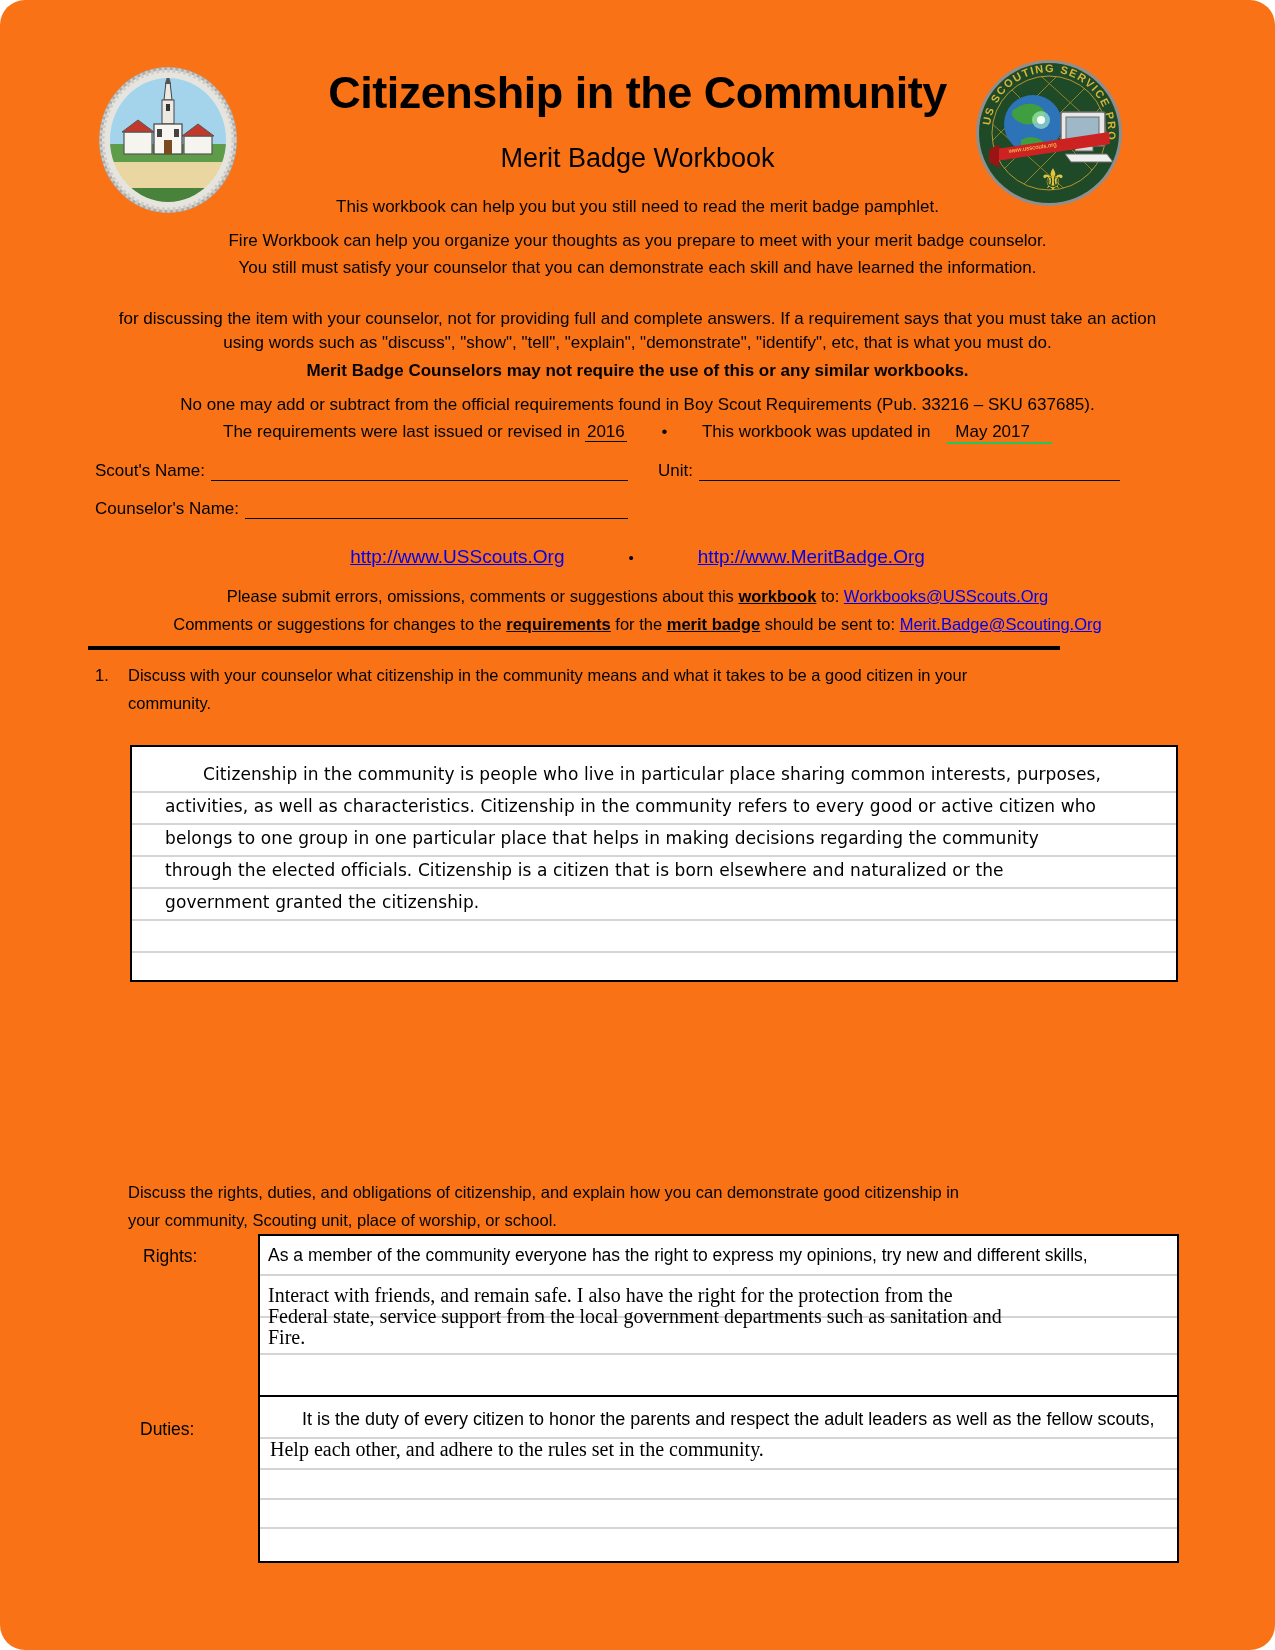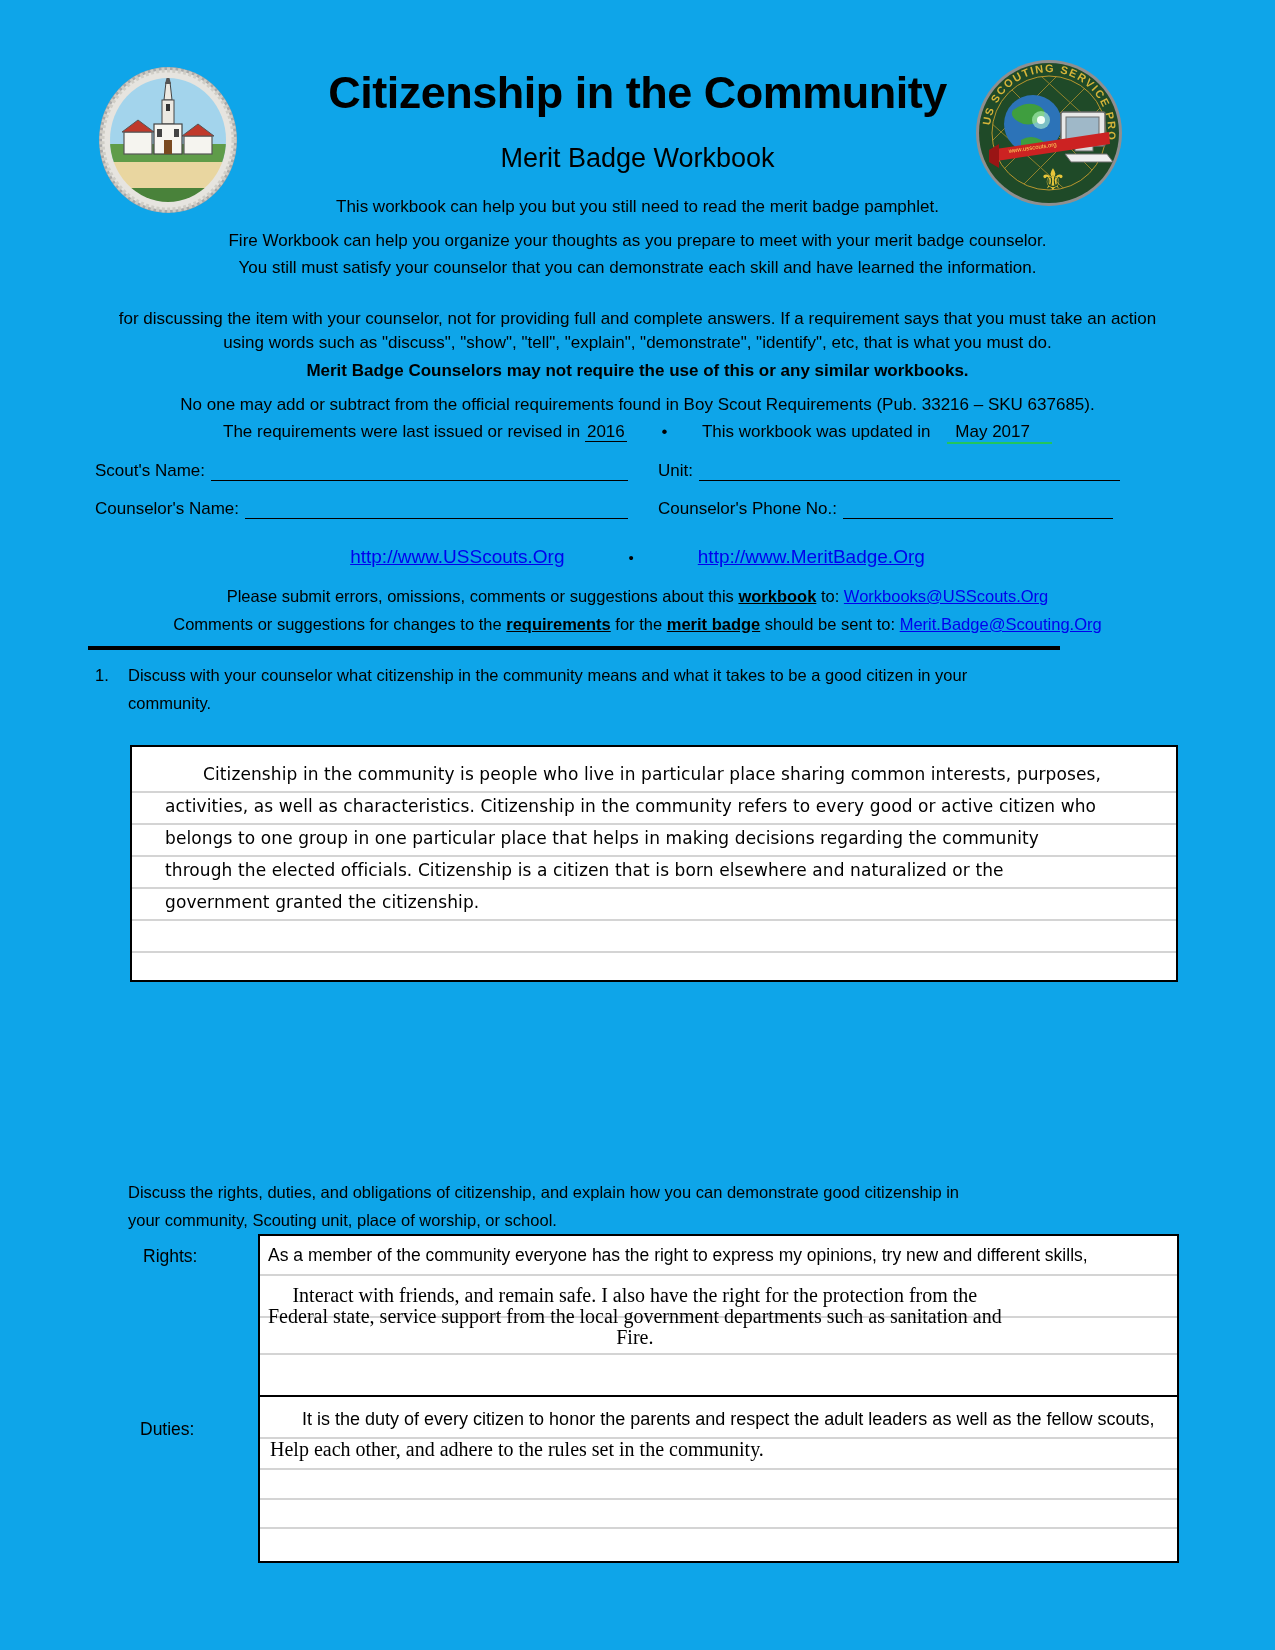--- a/index.html
+++ b/index.html
@@ -1,17 +1,17 @@
 <!DOCTYPE html>
 <html><head>
 <meta charset="utf-8">
 <style>
   html,body{margin:0;padding:0;background:#fff;}
-  .page{position:relative;width:1275px;height:1650px;background:#0ea5e9;
-        font-family:"Liberation Sans",sans-serif;color:#000;overflow:hidden;}
+  .page{position:relative;width:1275px;height:1650px;background:#f97316;
+        font-family:"Liberation Sans",sans-serif;color:#000;overflow:hidden;border-radius:25px;}
   .abs{position:absolute;}
   .center-col{left:30px;width:1215px;text-align:center;}
   .t17{font-size:17px;line-height:22px;}
   .t165{font-size:16.5px;line-height:22px;}
   .bold{font-weight:bold;}
   .title{font-size:45px;font-weight:bold;letter-spacing:-0.5px;line-height:50px;}
   .subtitle{font-size:27px;line-height:36px;}
   .link{color:#0000EE;text-decoration:underline;cursor:pointer;}
   .bu{font-weight:bold;text-decoration:underline;}
   .year-u{border-bottom:1.5px solid #000;padding:0 2px;}
@@ -135,24 +135,20 @@
     <span class="fill-line"></span>
   </div>
   <div class="abs field-row" style="left:95px;top:461px;width:533px;">
     <span>Scout's Name:</span>
     <span class="fill-line"></span>
   </div>
   <div class="abs field-row" style="left:95px;top:499px;width:533px;">
     <span>Counselor's Name:</span>
     <span class="fill-line"></span>
   </div>
-  <div class="abs field-row" style="left:658px;top:499px;width:455px;">
-    <span>Counselor's Phone No.:</span>
-    <span class="fill-line"></span>
-  </div>
 
   <div class="abs center-col links-row" style="top:546px;gap:8px;">
     <span class="link">http://www.USScouts.Org</span>
     <span class="dot">•</span>
     <span class="link">http://www.MeritBadge.Org</span>
   </div>
 
   <div class="abs center-col t165" style="top:585px;">
     <span>Please submit errors, omissions, comments or suggestions about this </span><span class="bu">workbook</span><span> to: </span><span class="link">Workbooks@USScouts.Org</span>
   </div>
@@ -184,21 +180,21 @@
 
   <div class="abs t165" style="left:128px;top:1181px;">Discuss the rights, duties, and obligations of citizenship, and explain how you can demonstrate good citizenship in</div>
   <div class="abs t165" style="left:128px;top:1209px;">your community, Scouting unit, place of worship, or school.</div>
 
   <div class="abs" style="left:143px;top:1246px;font-size:17.5px;">Rights:</div>
   <div class="abs ansbox" style="left:258px;top:1234px;width:921px;height:161px;border-bottom:none;">
     <div class="ruled" style="top:38px;"></div>
     <div class="ruled" style="top:80px;"></div>
     <div class="ruled" style="top:117px;"></div>
     <div class="abs sans-ans" style="left:8px;top:9px;font-size:17.5px;">As a member of the community everyone has the right to express my opinions, try new and different skills,</div>
-    <div class="abs serifblock" style="left:8px;top:49px;text-align:center;">
+    <div class="abs serifblock" style="left:8px;top:49px;">
       <div>Interact with friends, and remain safe. I also have the right for the protection from the</div>
       <div>Federal state, service support from the local government departments such as sanitation and</div>
       <div>Fire.</div>
     </div>
   </div>
 
   <div class="abs" style="left:140px;top:1419px;font-size:17.5px;">Duties:</div>
   <div class="abs ansbox" style="left:258px;top:1395px;width:921px;height:168px;">
     <div class="ruled" style="top:40px;"></div>
     <div class="ruled" style="top:71px;"></div>

